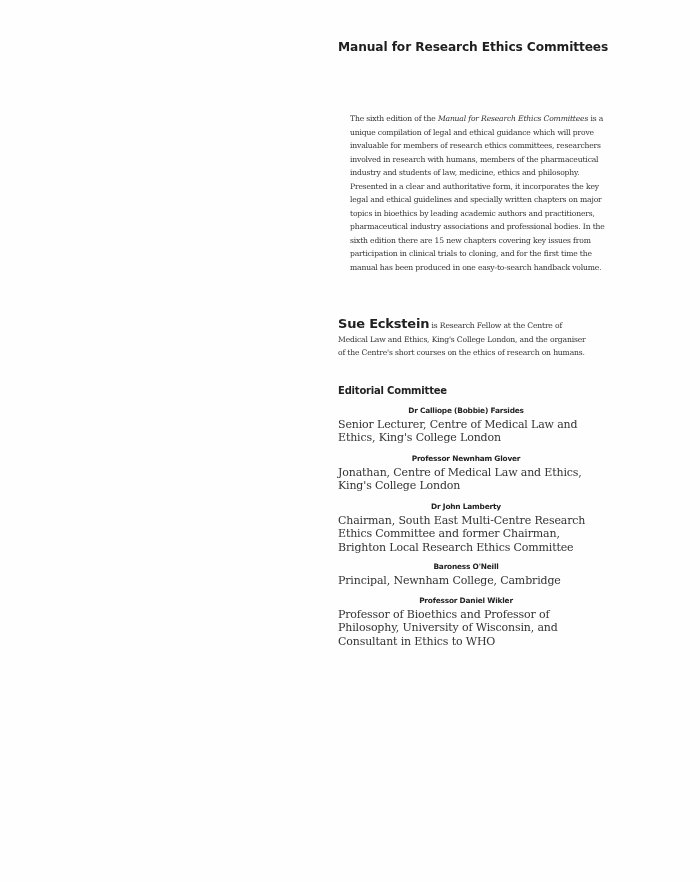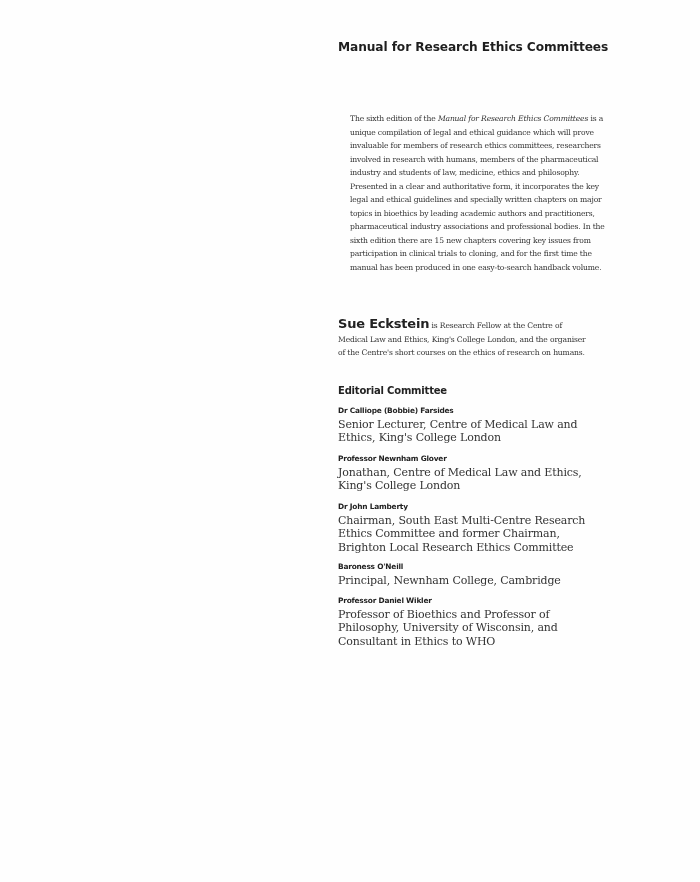--- a/index.html
+++ b/index.html
@@ -85,20 +85,21 @@
       width: 256px;
     }
     .member-name {
       font-family: "DejaVu Sans", sans-serif;
       font-weight: bold;
       font-size: 7.4px;
       color: #222;
       letter-spacing: -0.2px;
       line-height: 13.5px;
       margin: 0;
+      text-align: center;
     }
     .member-role {
       font-family: "DejaVu Serif", serif;
       font-size: 11px;
       line-height: 13.5px;
       color: #333;
       margin: 0;
       letter-spacing: -0.15px;
     }
   </style>

